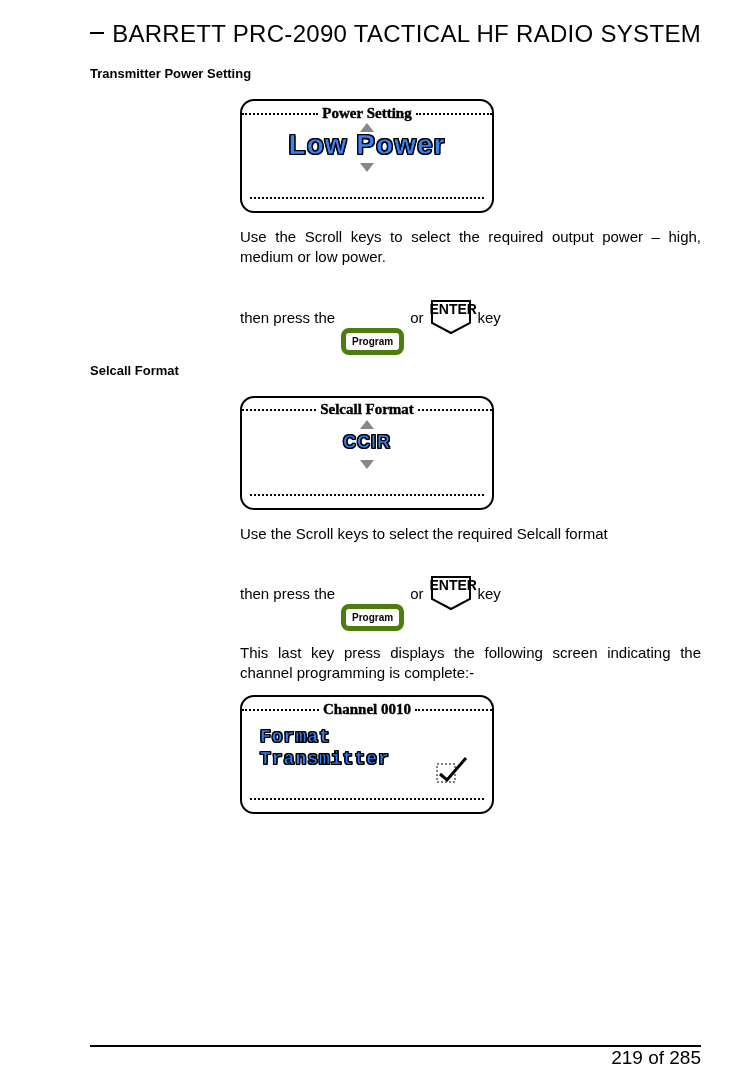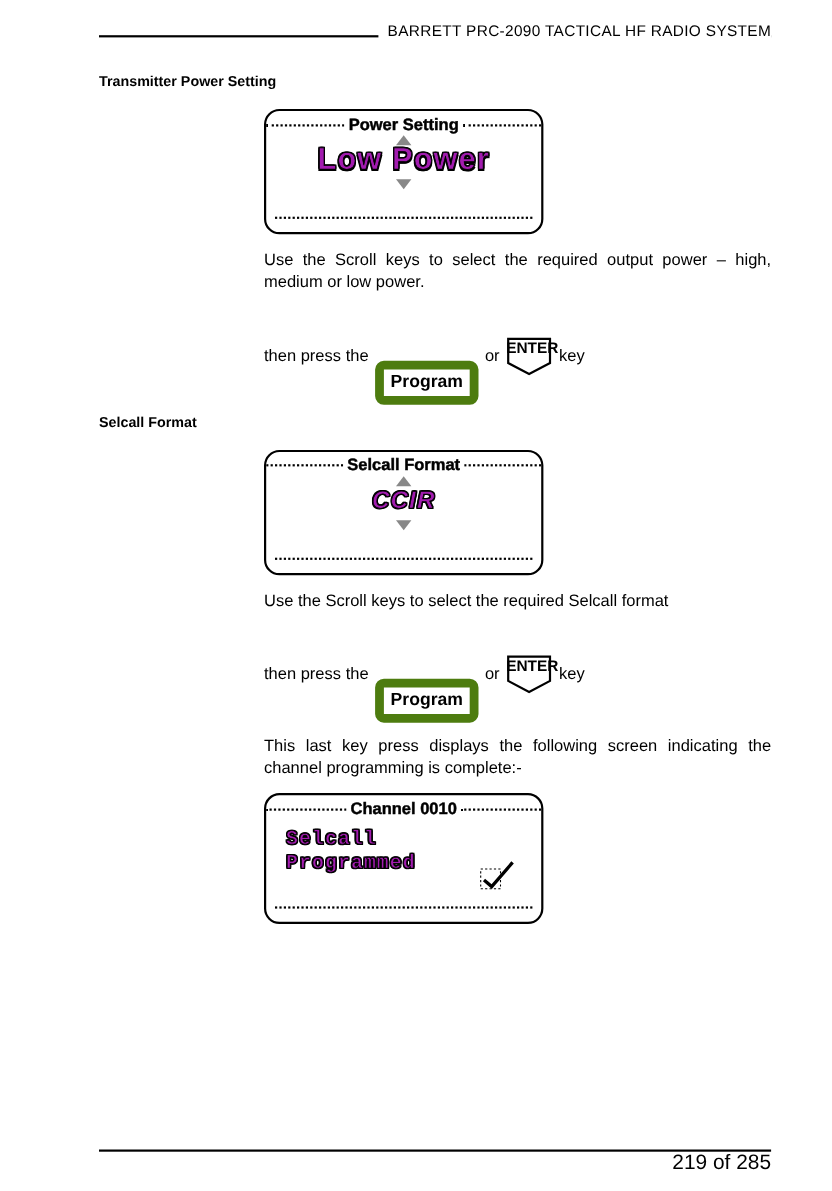--- a/index.html
+++ b/index.html
@@ -31,21 +31,21 @@
     top: 12px;
     height: 2px;
     background: #000;
   }
   .header-title {
     position: absolute;
     right: 0;
     top: 0;
     background: #fff;
     padding: 0 0 0 8px;
-    font-size: 14px;
+    font-size: 24px;
     font-weight: 500;
     letter-spacing: 0.3px;
   }
   .section-title {
     font-weight: bold;
     font-size: 13px;
     margin: 8px 0 18px 0;
   }
   .indented {
     margin-left: 150px;
@@ -69,40 +69,40 @@
   .display-title {
     position: absolute;
     top: 0px;
     left: 0; right: 0;
     height: 24px;
     display: flex;
     align-items: center;
     justify-content: center;
   }
   .display-title .label {
-    font-family: Liberation Sans, sans-serif;
+    font-family: Liberation Serif, serif;
     font-size: 15px;
     color: #000;
     background: #fff;
     padding: 0 4px;
     z-index: 2;
     display: flex;
     gap: 0;
   }
   .display-title .side {
     flex: 1;
     position: relative;
     height: 0;
     border-top: 2px dotted #000;
     margin-top: 1px;
   }
   .outline-text {
     font-family: Arial, sans-serif;
     font-weight: 900;
-    color: #a21caf;
+    color: #3b82f6;
     -webkit-text-stroke: 0.6px #000;
     text-shadow:
       1px 0 #000, -1px 0 #000, 0 1px #000, 0 -1px #000,
       1px 1px #000, -1px -1px #000, 1px -1px #000, -1px 1px #000;
   }
   .big-value {
     position: absolute;
     top: 40%;
     left: 50%;
     transform: translate(-50%, -50%);
@@ -138,24 +138,24 @@
     align-items: center;
     gap: 6px;
     font-size: 15px;
     margin: 8px 0;
     flex-wrap: wrap;
   }
   .key-program {
     display: inline-flex;
     align-items: center;
     justify-content: center;
-    border: 8px solid #4d7c0f;
+    border: 5px solid #4d7c0f;
     border-radius: 8px;
     padding: 3px 6px;
-    font-size: 16px;
+    font-size: 10px;
     font-weight: bold;
     background: #fff;
     margin-top: 48px;
   }
   .key-enter-wrap {
     display: inline-block;
     position: relative;
     width: 42px;
     height: 36px;
   }
@@ -243,21 +243,21 @@
 
   <div class="indented">
 
     <div class="display-box">
       <div class="display-title">
         <div class="side"></div>
         <div class="label small-outline">Selcall Format</div>
         <div class="side"></div>
       </div>
       <div class="arrow up" style="top:22px;"></div>
-      <div class="big-value outline-text" style="font-size:22px;font-style:italic;">CCIR</div>
+      <div class="big-value outline-text" style="font-size:18px;">CCIR</div>
       <div class="arrow down" style="top:62px;"></div>
       <div class="dotline-bottom"></div>
     </div>
 
     <div class="body-text">Use the Scroll keys to select the required Selcall format</div>
 
     <div class="inline-row">
       <span>then press the</span>
       <span class="key-program">Program</span>
       <span>or</span>
@@ -272,22 +272,22 @@
 
     <div class="body-text">This last key press displays the following screen indicating the channel programming is complete:-</div>
 
     <div class="display-box" style="height:115px;">
       <div class="display-title">
         <div class="side"></div>
         <div class="label small-outline">Channel 0010</div>
         <div class="side"></div>
       </div>
       <div class="prog-text outline-text">
-        <div>Selcall</div>
-        <div>Programmed</div>
+        <div>Format</div>
+        <div>Transmitter</div>
       </div>
       <div class="checkmark-box">
         <svg viewBox="0 0 34 30">
           <rect x="1" y="10" width="18" height="18" fill="none" stroke="#000" stroke-width="1" stroke-dasharray="2,2"></rect>
           <path d="M4 20 L11 26 L30 4" fill="none" stroke="#000" stroke-width="3"></path>
         </svg>
       </div>
       <div class="dotline-bottom"></div>
     </div>
   </div>

